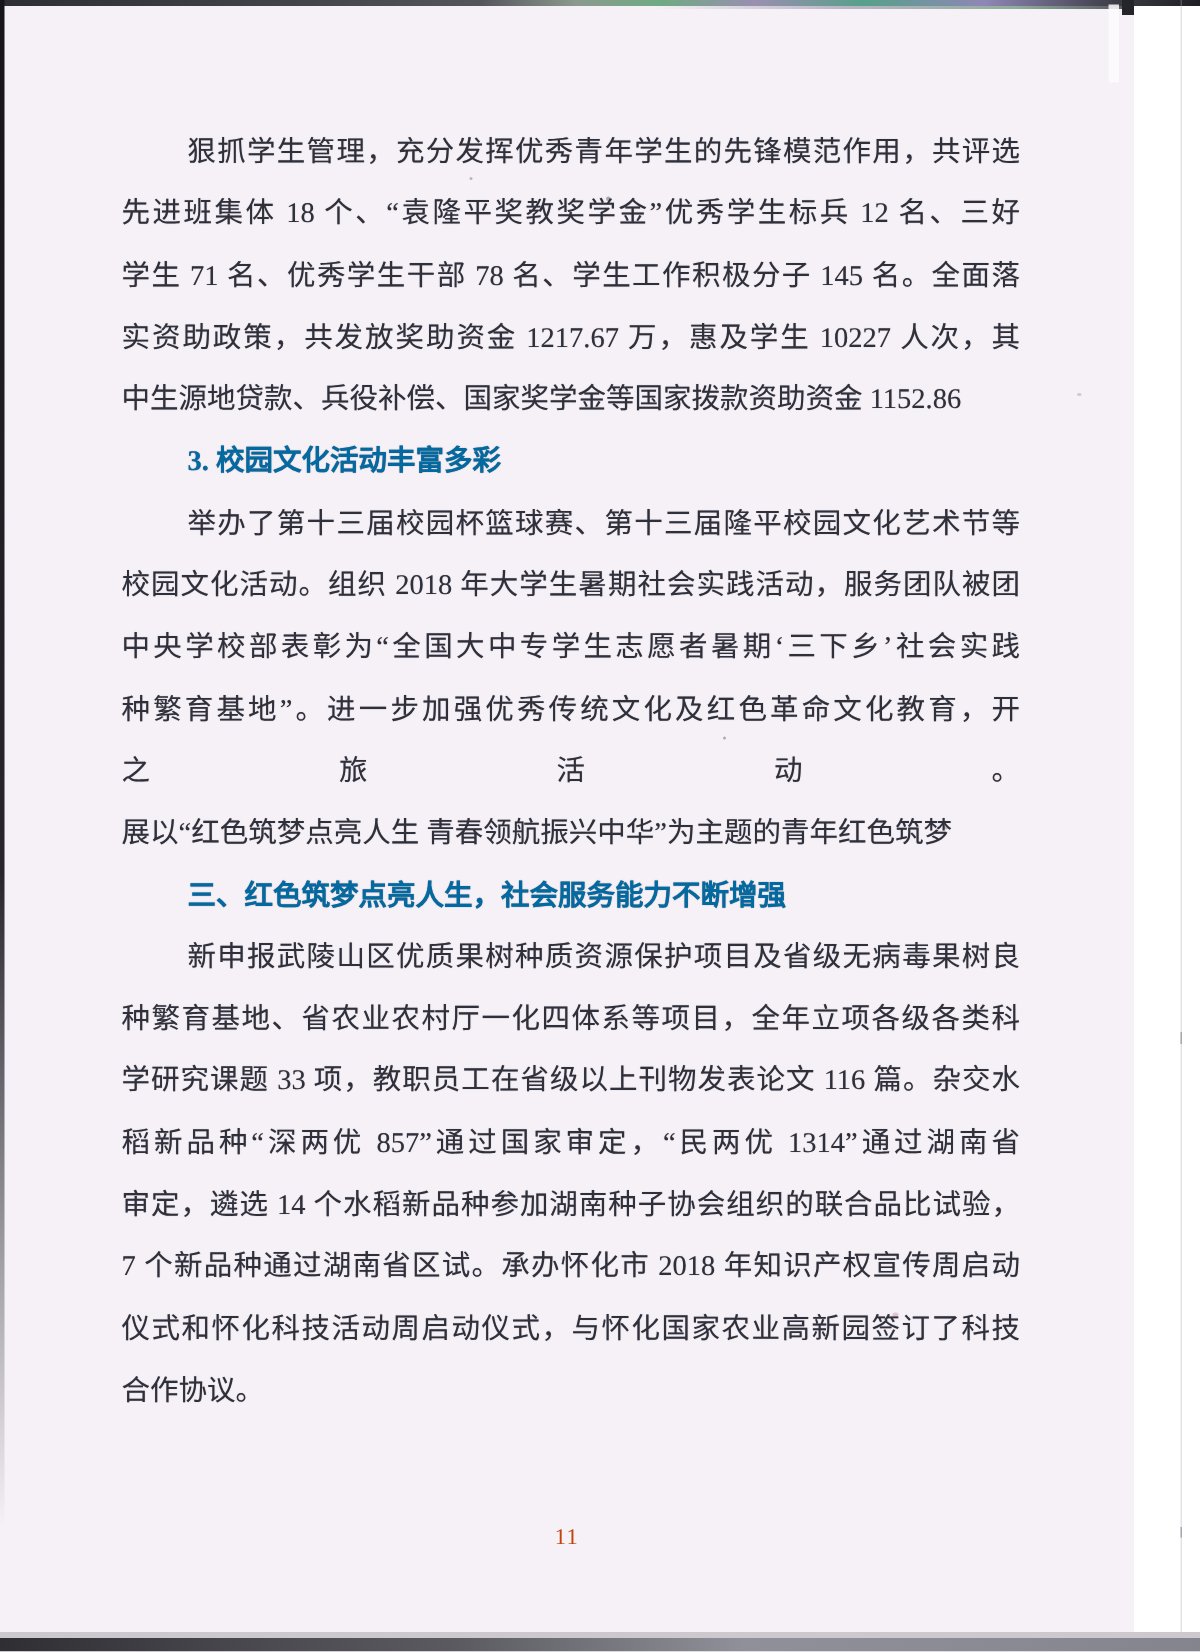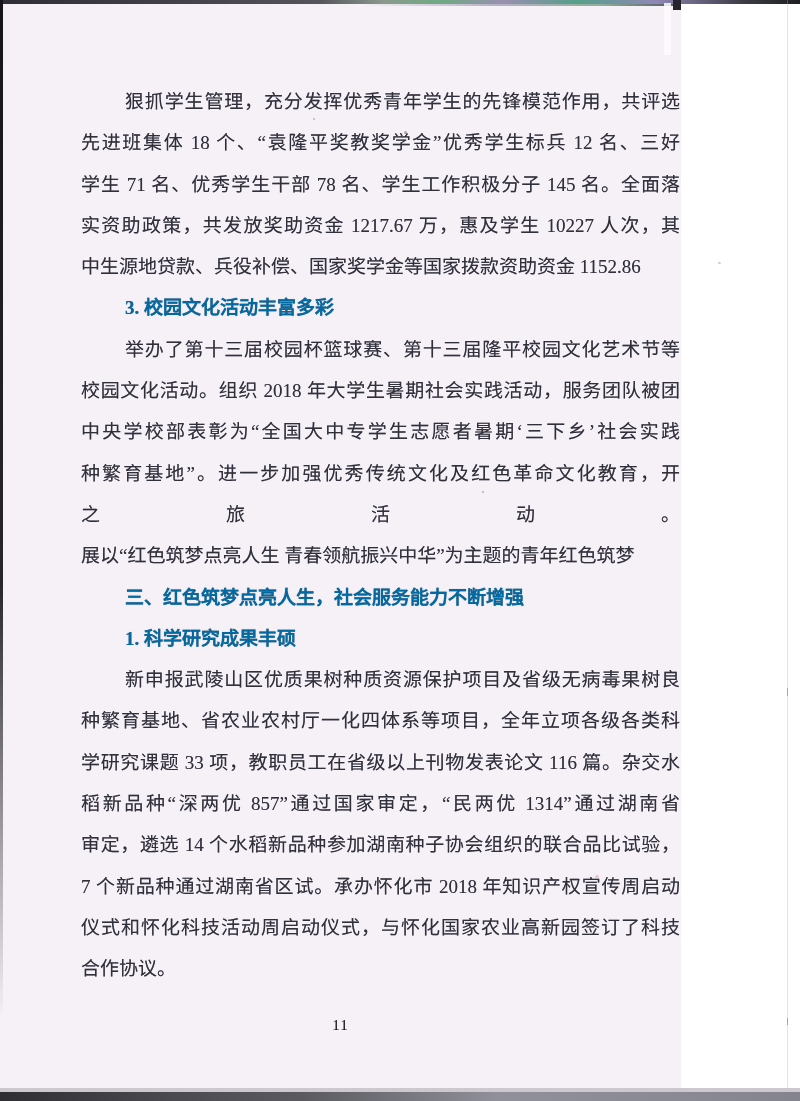--- a/index.html
+++ b/index.html
@@ -1,35 +1,35 @@
 <!DOCTYPE html>
 <html lang="zh-CN"><head>
 <meta charset="utf-8">
 <style>
   html,body{margin:0;padding:0;}
   body{width:800px;height:1101px;overflow:hidden;
        font-family:"Liberation Serif","DejaVu Serif",serif;}
-  .page{position:relative;width:681px;height:1101px;
+  .page{position:relative;width:756px;height:1101px;
         background:
           radial-gradient(ellipse 620px 320px at 82% 22%, rgba(240,235,244,.85), rgba(240,235,244,0) 70%),
           radial-gradient(ellipse 520px 420px at 12% 78%, rgba(250,242,248,.9), rgba(250,242,248,0) 70%),
           linear-gradient(#f6f2f7,#f4ف0f5);
         background-color:#f5f1f6;}
   
   .content{position:absolute;left:81px;top:81px;width:599px;color:#30303a;
            font-size:19px;text-shadow:0 0 .6px rgba(50,50,80,.45);}
   .tline{height:41.3px;line-height:41.3px;text-align:justify;text-align-last:justify;
          letter-spacing:0px;}
   .para .tline:first-child{text-indent:44px;}
   .para .tline:last-child{text-align-last:left;}
   .heading{font-weight:bold;color:#0369a1;text-indent:44px;text-align-last:left;
            text-shadow:0 0 .7px rgba(20,20,40,.55);}
   
   .pagenum{position:absolute;left:0;right:0;top:1016px;height:19px;line-height:19px;
-           text-align:center;font-size:15px;color:#000000;letter-spacing:1px;}
+           text-align:center;font-size:15px;color:#c2410c;letter-spacing:1px;}
   
   .edge-top{position:absolute;left:0;top:0;width:800px;height:4px;
             background:linear-gradient(to right,#2e2e36 0%,#44444c 25%,#55555c 40%,
               #8b9a8e 48%,#6faa83 55%,#9a8fb0 63%,#57a08a 72%,#8f87b5 82%,#3c3c44 93%,#1e1e24 100%);}
   .edge-top-smear{position:absolute;right:0;top:4px;width:320px;height:2px;
             background:linear-gradient(to right,rgba(190,186,200,0),#b9b4c4 40%,#8fae9c 75%,#55555e 100%);}
   .corner-tr{position:absolute;right:0;top:0;width:8px;height:10px;background:#24242b;}
   .strip-tr{position:absolute;right:10px;top:3px;width:7px;height:52px;background:rgba(253,252,254,.85);}
   .edge-left{position:absolute;left:0;top:0;width:3px;height:1060px;
              background:linear-gradient(to bottom,#15151a 0%,#26262c 55%,rgba(42,42,48,0) 96%);}
@@ -78,21 +78,20 @@
         <div class="tline">举办了第十三届校园杯篮球赛、第十三届隆平校园文化艺术节等</div>
         <div class="tline">校园文化活动。组织 2018 年大学生暑期社会实践活动，服务团队被团</div>
         <div class="tline">中央学校部表彰为“全国大中专学生志愿者暑期‘三下乡’社会实践</div>
         <div class="tline">种繁育基地”。进一步加强优秀传统文化及红色革命文化教育，开</div>
         <div class="tline">之旅活动。</div>
         <div class="tline">展以“红色筑梦点亮人生 青春领航振兴中华”为主题的青年红色筑梦</div>
       </div>
 
     <div class="tline heading">三、红色筑梦点亮人生，社会服务能力不断增强</div>
 
-    <div class="tline heading">1. 科学研究成果丰硕</div>
 
     <div class="para">
         <div class="tline">新申报武陵山区优质果树种质资源保护项目及省级无病毒果树良</div>
         <div class="tline">种繁育基地、省农业农村厅一化四体系等项目，全年立项各级各类科</div>
         <div class="tline">学研究课题 33 项，教职员工在省级以上刊物发表论文 116 篇。杂交水</div>
         <div class="tline">稻新品种“深两优 857”通过国家审定，“民两优 1314”通过湖南省</div>
         <div class="tline">审定，遴选 14 个水稻新品种参加湖南种子协会组织的联合品比试验，</div>
         <div class="tline">7 个新品种通过湖南省区试。承办怀化市 2018 年知识产权宣传周启动</div>
         <div class="tline">仪式和怀化科技活动周启动仪式，与怀化国家农业高新园签订了科技</div>
         <div class="tline">合作协议。</div>

